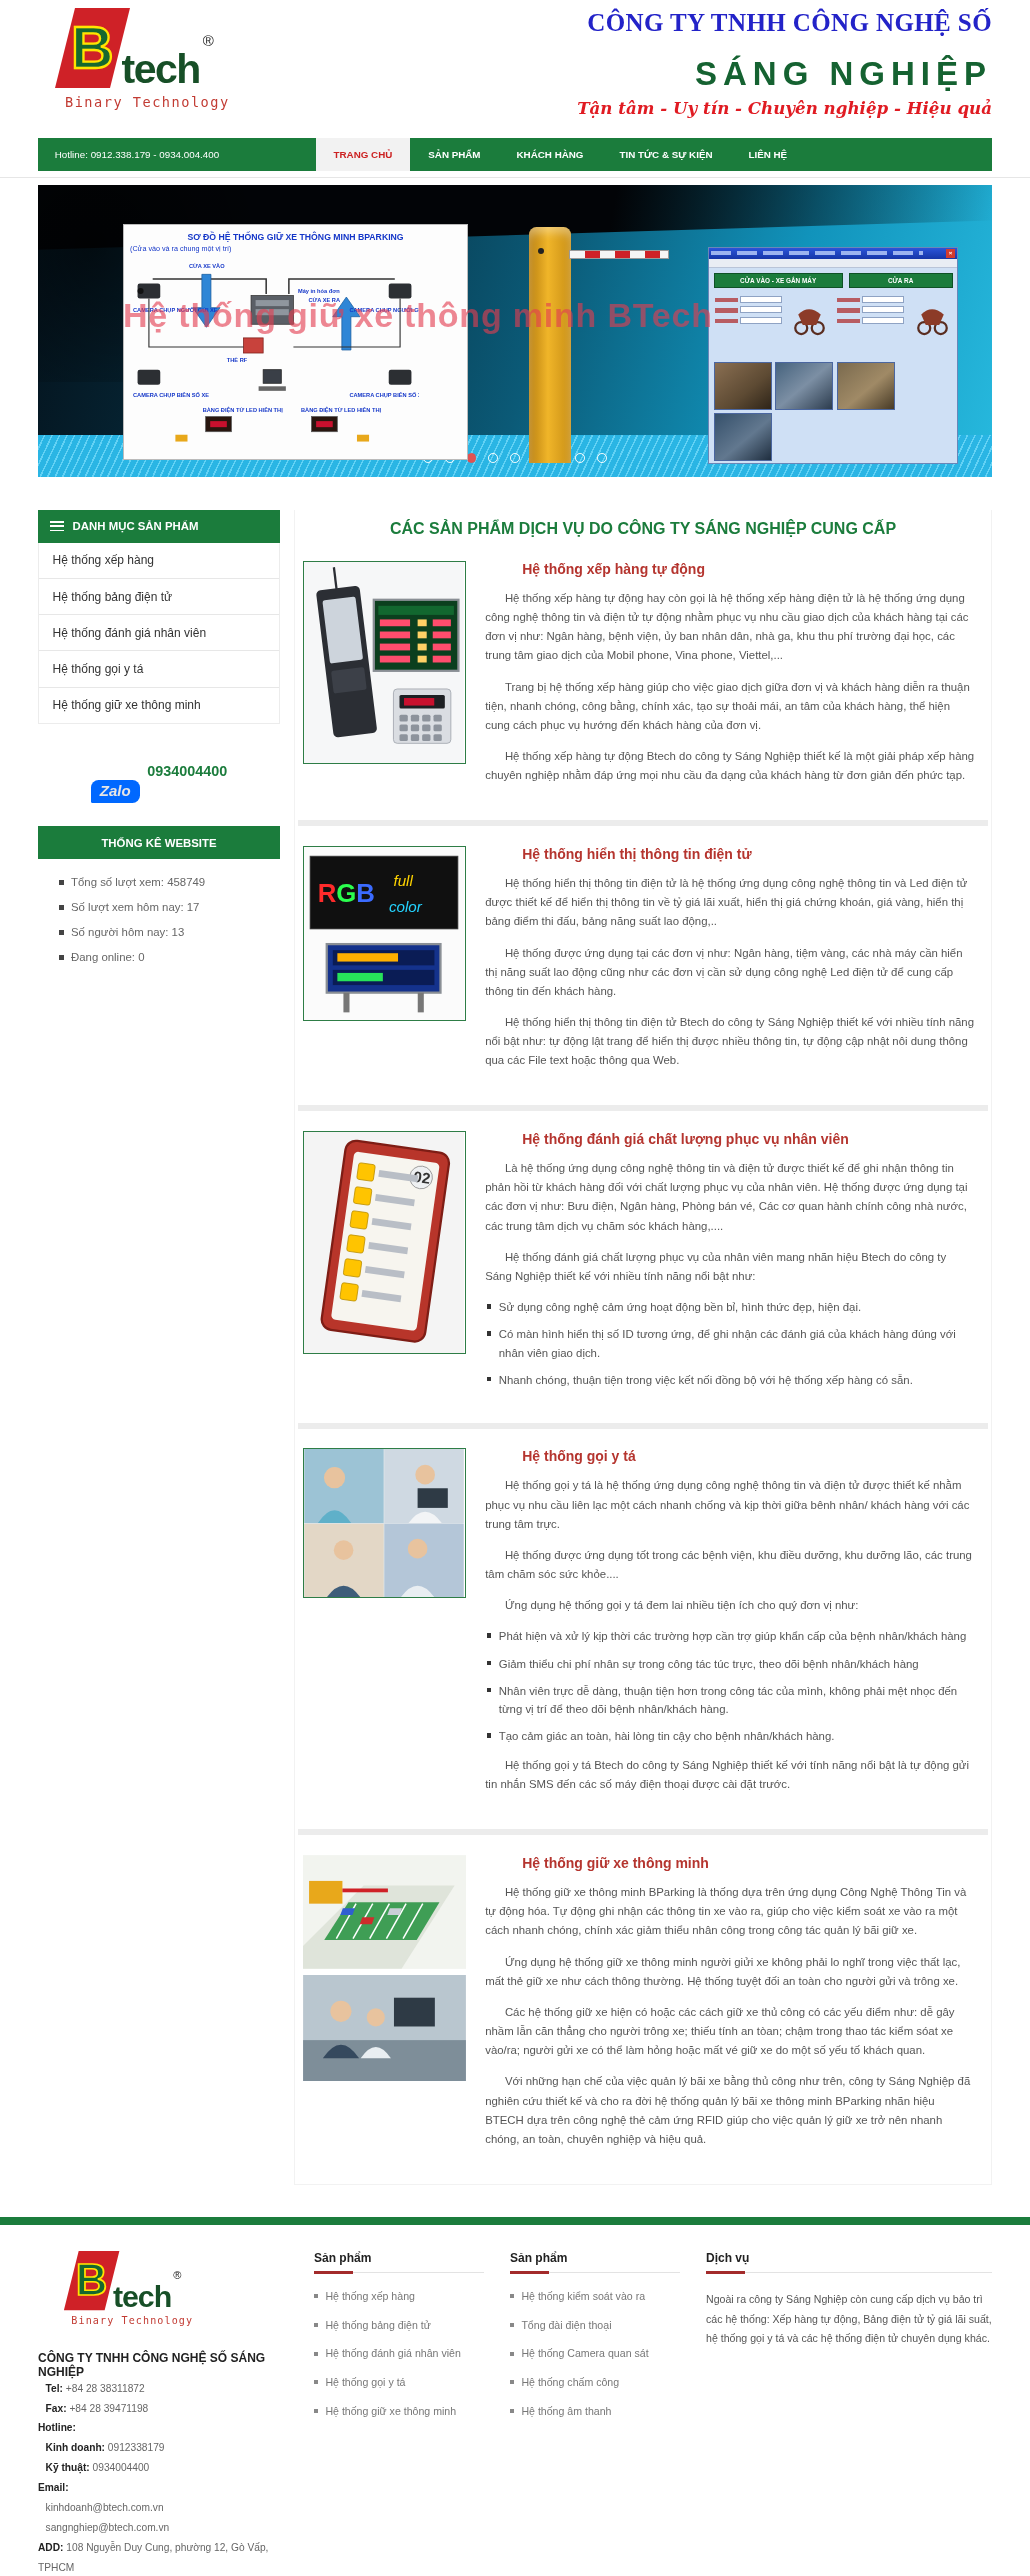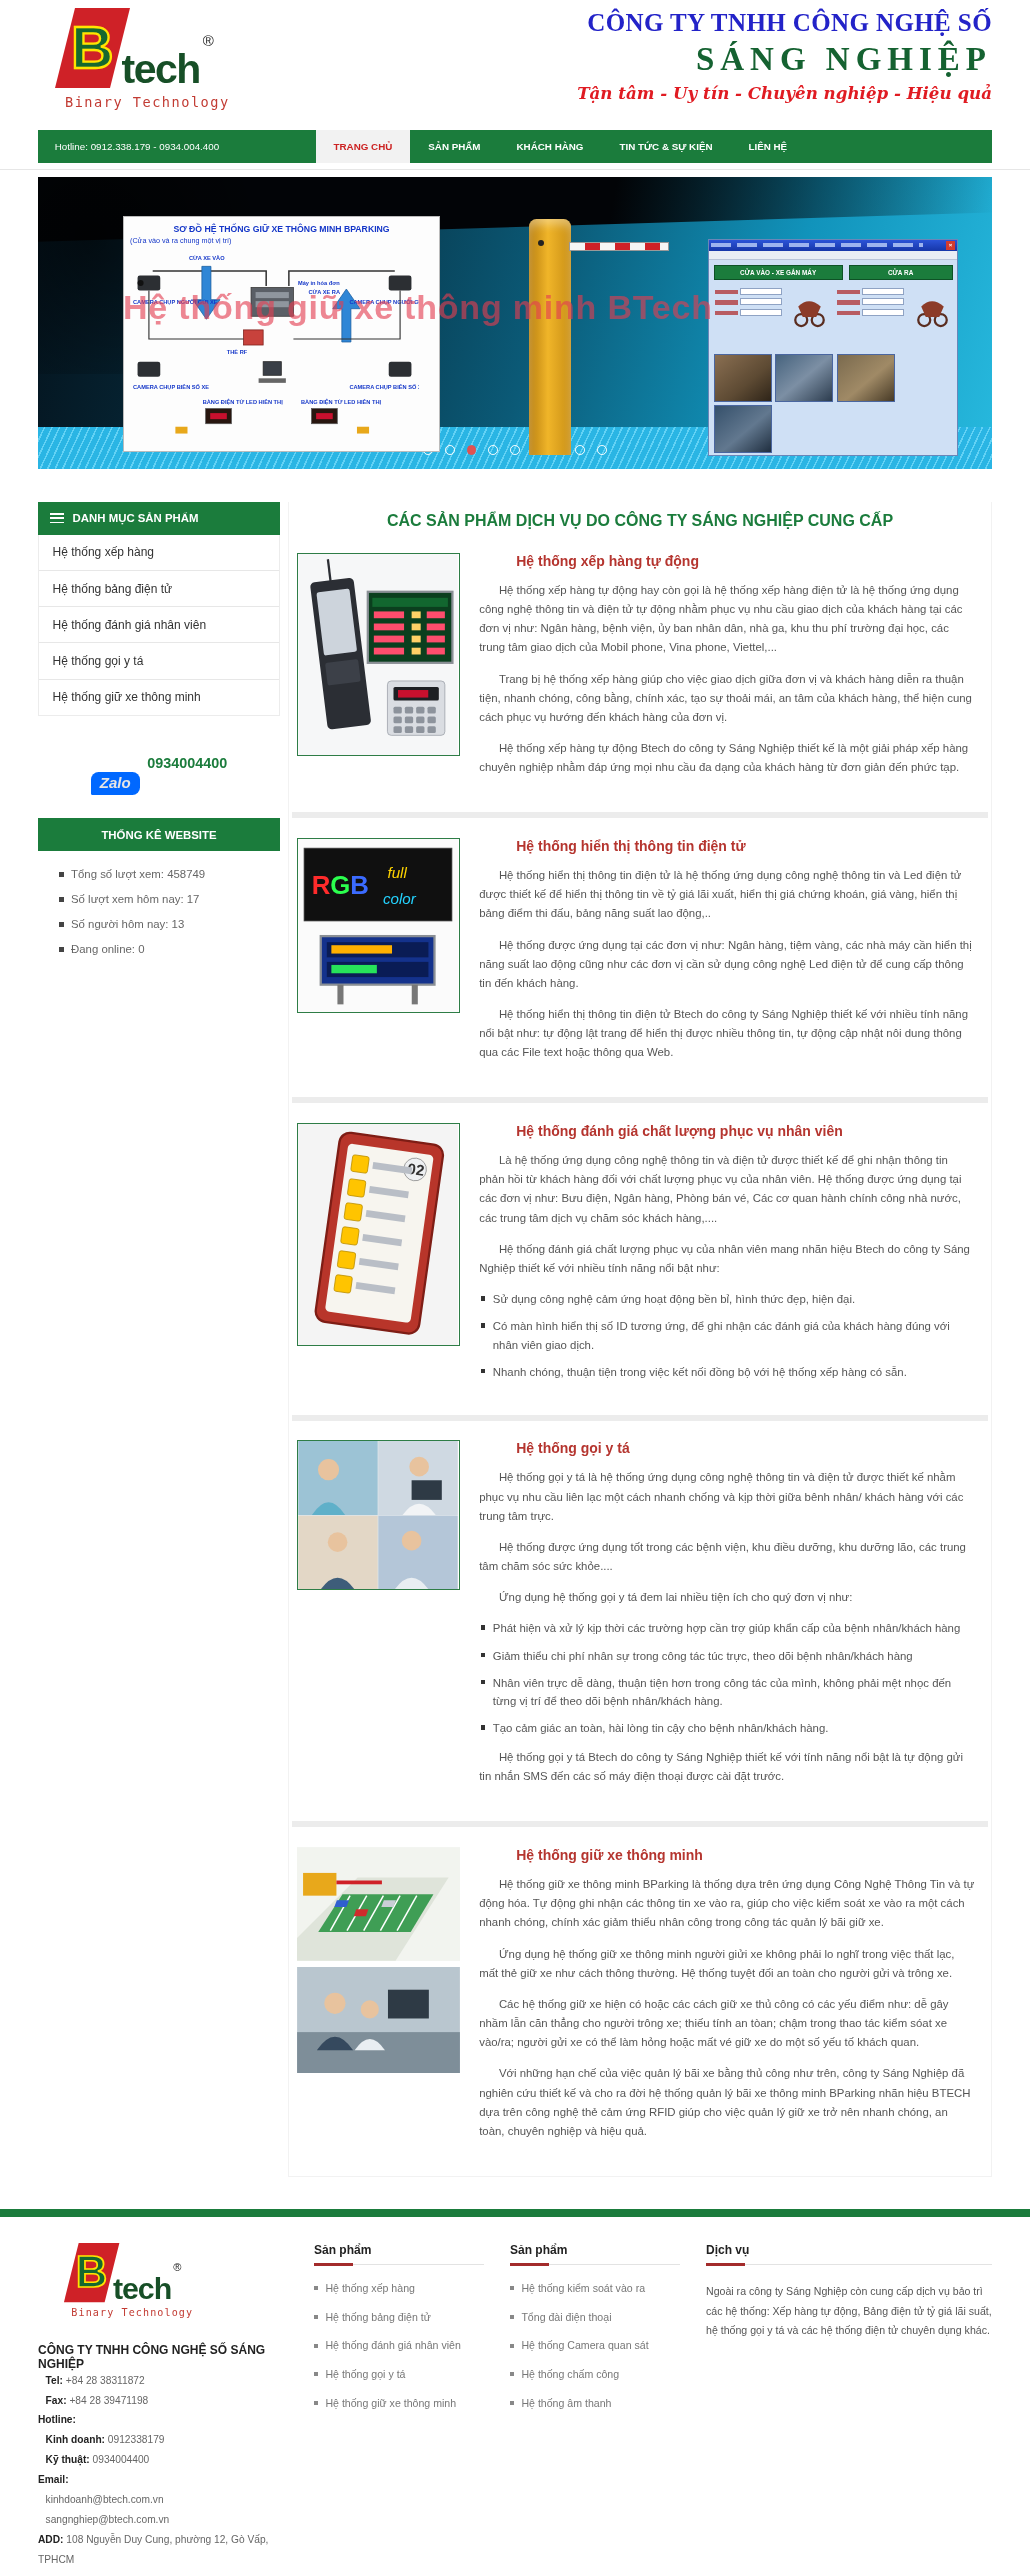--- a/index.html
+++ b/index.html
@@ -14,21 +14,21 @@
   .header{display:flex; align-items:flex-start; padding:7.6px 0 4.5px;}
   .blogo{position:relative; width:242px; padding-left:27px;}
   .bmark-row{display:flex; align-items:flex-end;}
   .bmark{width:55px; height:80px; background:#cf2127; transform:skewX(-14deg); display:flex; align-items:center; justify-content:center;}
   .bletter{font-size:59px; font-weight:bold; color:#15682f; -webkit-text-stroke:2.3px #ffe400; transform:skewX(14deg); line-height:1;}
   .btech{font-size:41px; font-weight:bold; color:#174f27; letter-spacing:-1.5px; line-height:.9; margin-left:1.5px;}
   .breg{font-size:15px; color:#222; margin-left:3px; transform:translateY(-39px); display:inline-block;}
   .bsub{color:#c23b33; font-family:"DejaVu Sans Mono", monospace; font-size:13.6px; letter-spacing:1.5px; margin-top:6px;}
   .htitle{flex:1; text-align:right; padding-top:1.5px;}
   .co1{font-family:"Liberation Serif", serif; font-weight:bold; color:var(--blue-t); font-size:25px; letter-spacing:0.4px;}
-  .co2{font-family:Liberation Serif, serif; font-weight:bold; color:#156231; font-size:33px; letter-spacing:6px; margin-top:4px;}
+  .co2{font-family:Liberation Sans, sans-serif; font-weight:bold; color:#156231; font-size:33px; letter-spacing:6px; margin-top:18px;}
   .tagline{font-family:"DejaVu Serif", serif; font-style:italic; font-weight:bold; color:var(--tag-red); font-size:16.7px; margin-top:4.5px;}
 
   
   .nav{background:var(--green); height:33px; display:flex; align-items:stretch;margin-top:16px;}
   .hotline{color:#fff; font-size:9.8px; line-height:33px; padding-left:16.7px; width:273px;}
   .nav-menu{display:flex; margin-left:4.5px;}
   .nav-item{display:block; color:#fff; font-size:9.8px; font-weight:bold; line-height:33px; padding:0 18px; text-decoration:none;}
   .nav-item.active{background:#f2f2f2; color:var(--nav-red);}
   .page-rule{height:0.8px; background:#e6e6e6; margin-top:6px;}
 
@@ -40,21 +40,21 @@
   .banner::after{content:""; position:absolute; left:-45px; top:-30px; width:326px; height:227px;
     background:radial-gradient(circle at 30% 40%, rgba(0,0,0,.55), rgba(0,0,0,0) 70%);}
   .strip{position:absolute; left:0; bottom:0; width:100%; height:42px;
     background:repeating-linear-gradient(115deg,#2ab5e4 0 5.3px,#63d2f5 5.3px 6.8px);}
   .dots{position:absolute; left:0; right:0; bottom:13.6px; display:flex; gap:12px; justify-content:center;}
   .dot{width:9.8px; height:9.8px; border-radius:50%; border:1.5px solid #fff; background:transparent;}
   .dot.active{background:#e05252; border-color:#e05252;}
   .overlay-text{position:absolute; left:85px; right:0; top:111px; font-size:34px; font-weight:bold;
     color:rgba(228,62,80,.62); white-space:nowrap; overflow:hidden; z-index:5; letter-spacing:0.8px;}
 
-  .diagram{position:absolute; left:85px; top:39px; width:317px; height:236px; background:#fdfdfd;
+  .diagram{position:absolute; left:85px; top:39px; width:345px; height:236px; background:#fdfdfd;
     border:0.8px solid #bbb; padding:7.6px 6px 3px; z-index:2;}
   .dg-title{color:#1436c8; font-weight:bold; font-size:8.7px; text-align:center;}
   .dg-sub{color:#1436c8; font-size:7.2px; margin-top:1.5px;}
   .dg-svg{display:block; margin-top:3px;}
   .dlbl{fill:#1436c8; font-size:7.5px; font-weight:bold; font-family:"Liberation Sans",sans-serif;}
 
   .barrier{position:absolute; left:486px; top:42px; width:159px; height:236px; z-index:1;}
   .b-post{position:absolute; left:4.5px; top:0; width:42px; height:236px; border-radius:7.6px 7.6px 0 0;
     background:linear-gradient(90deg,#b97f10,#f0b529 45%,#c98f15); box-shadow:inset 0 6px 9px rgba(255,255,255,.35);}
   .b-eye{position:absolute; left:13.6px; top:21px; width:6.8px; height:6.8px; border-radius:50%; background:#222;}
@@ -76,21 +76,21 @@
   .sw-field::before{content:""; position:absolute; left:-26px; top:0.8px; width:23px; height:4.5px; background:#b03030; opacity:.75;}
   .sw-bike{position:absolute; right:3px; top:6px; width:35px; height:39px;}
   .sw-photos{display:flex; flex-wrap:wrap; gap:3.8px; padding:1.5px 4.5px;}
   .sw-ph{width:58px; height:48px; border:0.8px solid #4a66a0;}
   .ph1{background:linear-gradient(140deg,#8a6f52,#5d4a33 60%,#2e2418);}
   .ph2{background:linear-gradient(140deg,#46637e,#7c8fa4 50%,#2c3c4e);}
   .ph3{background:linear-gradient(140deg,#7a6a4e,#a08a66 55%,#473a26);}
   .ph4{background:linear-gradient(140deg,#35506b,#62788f 55%,#1f2e3f);}
 
   
-  .main{display:flex; gap:8px; margin-top:33px;}
+  .main{display:flex; gap:14px; margin-top:33px;}
   .sidebar{width:242px; flex:none;}
   .side-head{background:var(--green); color:#fff; font-size:11.4px; font-weight:bold; padding:10.6px 12px; display:flex; align-items:center; gap:9px;}
   .burger{display:inline-flex; flex-direction:column; gap:2.3px;}
   .burger i{width:13.6px; height:1.9px; background:#fff; display:block;}
   .side-list{border:0.8px solid #ececec; border-top:none; background:#fff;}
   .menu-item{display:block; padding:10.6px 13.6px; font-size:12px; color:#333; text-decoration:none; border-bottom:0.8px solid #e7e7e7;}
   .menu-item:last-child{border-bottom:none;}
   .zalo-row{display:flex; align-items:center; justify-content:center; gap:7.6px; margin:15px 0 23px;}
   .zalo-badge{background:var(--zalo); color:#e5e5e5; font-weight:bold; font-style:italic; font-size:15px; padding:2.3px 9px 3.8px; border-radius:7.6px 7.6px 7.6px 1.5px;margin-top:41px;}
   .zalo-phone{color:var(--green); font-weight:bold; font-size:14.4px; text-decoration:none;}

